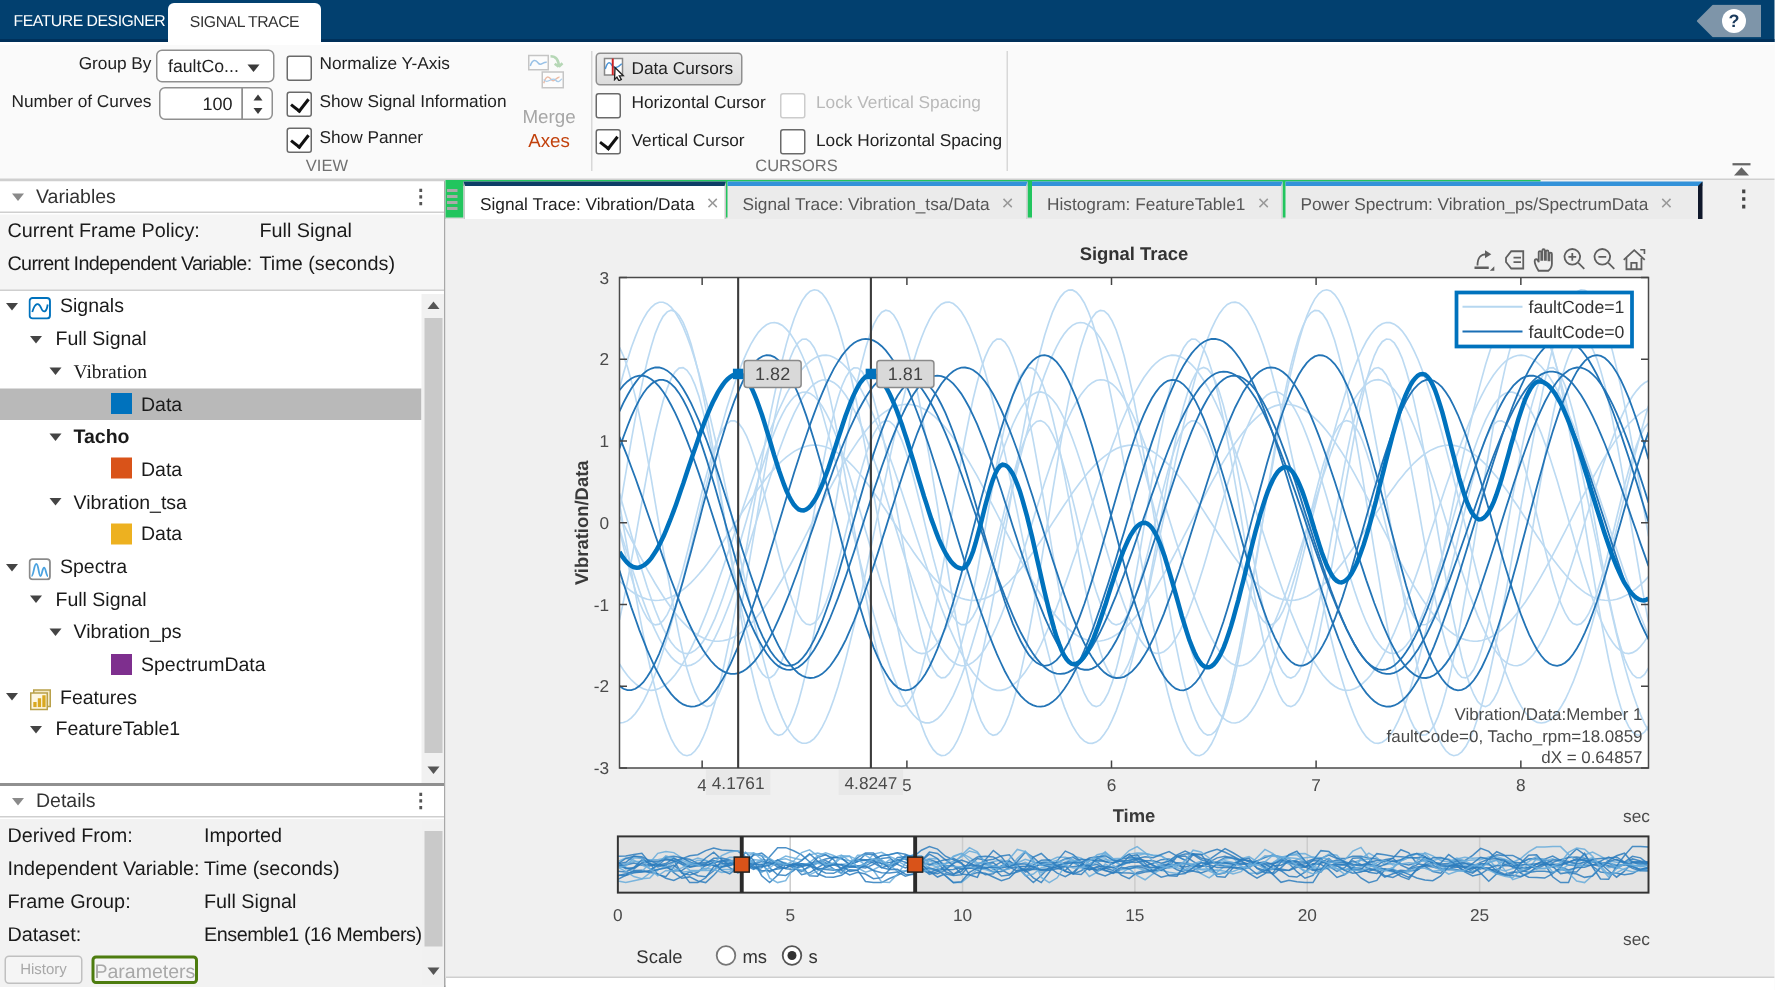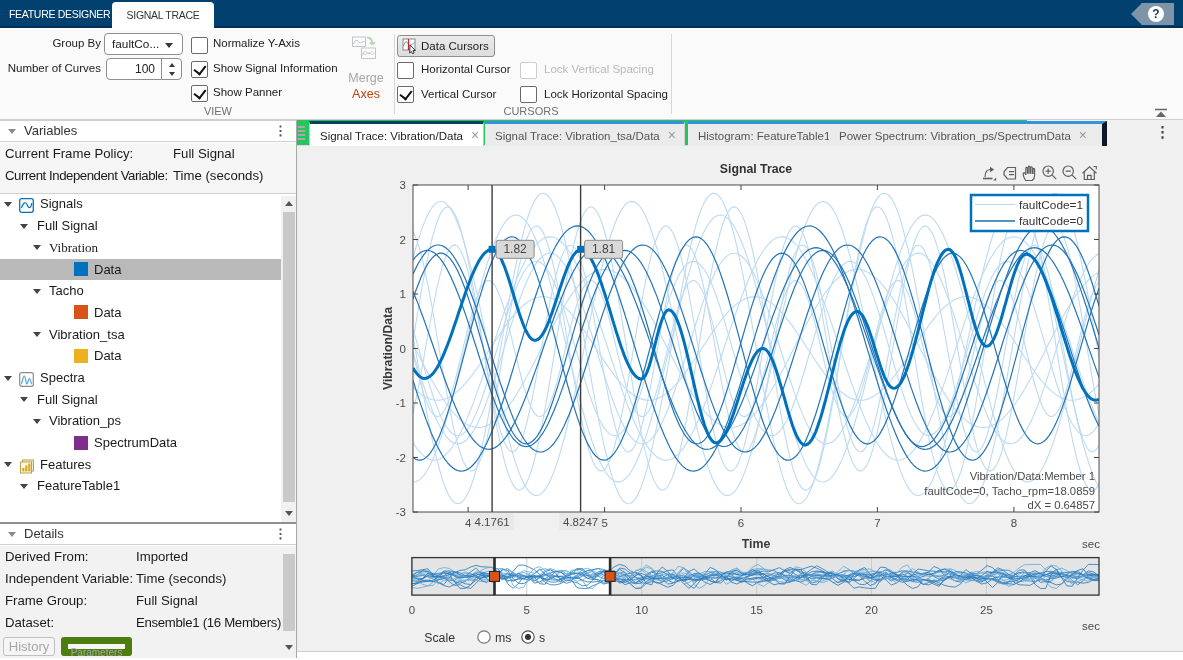--- a/index.html
+++ b/index.html
@@ -128,21 +128,21 @@
           <span style="position:absolute;left:37px">Full Signal</span>
         </div>
 <div class="trow" style="top:41.7px;font-family:Liberation Serif, serif;">
           <span class="tri" style="left:33px"></span>
           <span style="position:absolute;left:49px">Vibration</span>
         </div>
 <div class="trow" style="top:63.5px;background:#b9b9b9;">
           <span style="position:absolute;left:74px;top:3.5px;width:14px;height:14px;background:#0072bd"></span>
           <span style="position:absolute;left:94px">Data</span>
         </div>
-<div class="trow" style="top:85.2px;">
+<div class="trow" style="top:85.2px;font-weight:bold;">
           <span class="tri" style="left:33px"></span>
           <span style="position:absolute;left:49px">Tacho</span>
         </div>
 <div class="trow" style="top:106.8px;">
           <span style="position:absolute;left:74px;top:3.5px;width:14px;height:14px;background:#d95319"></span>
           <span style="position:absolute;left:94px">Data</span>
         </div>
 <div class="trow" style="top:128.5px;">
           <span class="tri" style="left:33px"></span>
           <span style="position:absolute;left:49px">Vibration_tsa</span>
@@ -214,40 +214,40 @@
         <span class="val" style="left:136px">Time (seconds)</span>
       </div>
     <div class="inforow" style="top:47px">
         <span class="lab">Frame Group:</span>
         <span class="val" style="left:136px">Full Signal</span>
       </div>
     <div class="inforow" style="top:69px">
         <span class="lab">Dataset:</span>
         <span class="val" style="left:136px;letter-spacing:-0.3px">Ensemble1 (16 Members)</span>
       </div>
-    <div style="position:absolute;left:3px;top:91px;width:52px;height:19px;background:#f5f5f5;border:1px solid #c0c0c0;border-radius:3px;color:#a8a8a8;font-size:13px;text-align:center;line-height:17px">History</div>
-    <div style="position:absolute;left:61px;top:91px;width:71px;height:19px;background:#f5f5f5;border:7px solid #4d7c0f;border-radius:3px;color:#a8a8a8;font-size:10px;text-align:center;line-height:17px">Parameters</div>
+    <div style="position:absolute;left:3px;top:91px;width:52px;height:19px;background:#f5f5f5;border:1px solid #c0c0c0;border-radius:3px;color:#a8a8a8;font-size:10px;text-align:center;line-height:17px">History</div>
+    <div style="position:absolute;left:61px;top:91px;width:71px;height:19px;background:#f5f5f5;border:2px solid #4d7c0f;border-radius:3px;color:#a8a8a8;font-size:13px;text-align:center;line-height:17px">Parameters</div>
   </div>
   <div class="sbar" style="left:281px;top:426px;height:110px">
     <div class="sthumb" style="top:7px;height:77px"></div>
     <div class="sarr" style="top:98px;border-top:5px solid #555"></div>
   </div>
 </div>
 <div id="docarea">
   <div id="tabbar">
     <div style="position:absolute;left:1px;top:4px;width:7px;height:18px">
       <div style="height:2px;background:#aaa;margin:2px 0"></div>
         <div style="height:2px;background:#aaa;margin:2px 0"></div>
         <div style="height:2px;background:#aaa;margin:2px 0"></div>
         <div style="height:2px;background:#aaa;margin:2px 0"></div>
     </div>
     <div class="dtab" style="left:12px;width:175px;background:#fff;border-top:3px solid #0d3e66;border-left:1px solid #c9c9c9;border-right:1px solid #c9c9c9;color:#222;padding-left:10px">Signal Trace: Vibration/Data<span class="x">×</span></div>
     <div class="dtab" style="left:188px;width:200px;background:#ebebeb;border-top:3px solid #3392d9;border-right:1px solid #d5d5d5;color:#555;padding-left:10px">Signal Trace: Vibration_tsa/Data<span class="x">×</span></div>
     <div class="dtab" style="left:391px;width:167px;background:#ebebeb;border-top:3px solid #3392d9;border-right:1px solid #d5d5d5;color:#555;padding-left:10px">Histogram: FeatureTable1<span class="x">×</span></div>
-    <div class="dtab" style="left:532px;width:278px;background:#ebebeb;border-top:3px solid #3392d9;border-right:5px solid #0f172a;color:#555;padding-left:10px">Power Spectrum: Vibration_ps/SpectrumData<span class="x">×</span></div>
+    <div class="dtab" style="left:560px;width:278px;background:#ebebeb;border-top:3px solid #3392d9;border-right:3px solid #0f172a;color:#555;padding-left:10px">Power Spectrum: Vibration_ps/SpectrumData<span class="x">×</span></div>
     <div style="position:absolute;left:858px;top:3px;color:#444;font-weight:bold;font-size:15px">⋮</div>
   </div>
   <div style="position:absolute;left:0;top:26px;width:886px;height:506px">
   <svg id="chart" width="886" height="506" viewBox="0 0 886 506">
 <defs>
           <clipPath id="pc">
             <rect x="116" y="39" width="686" height="327"></rect>
           </clipPath>
 <clipPath id="pnc">
             <rect x="114.9" y="411.6" width="687.1" height="37.5"></rect>

